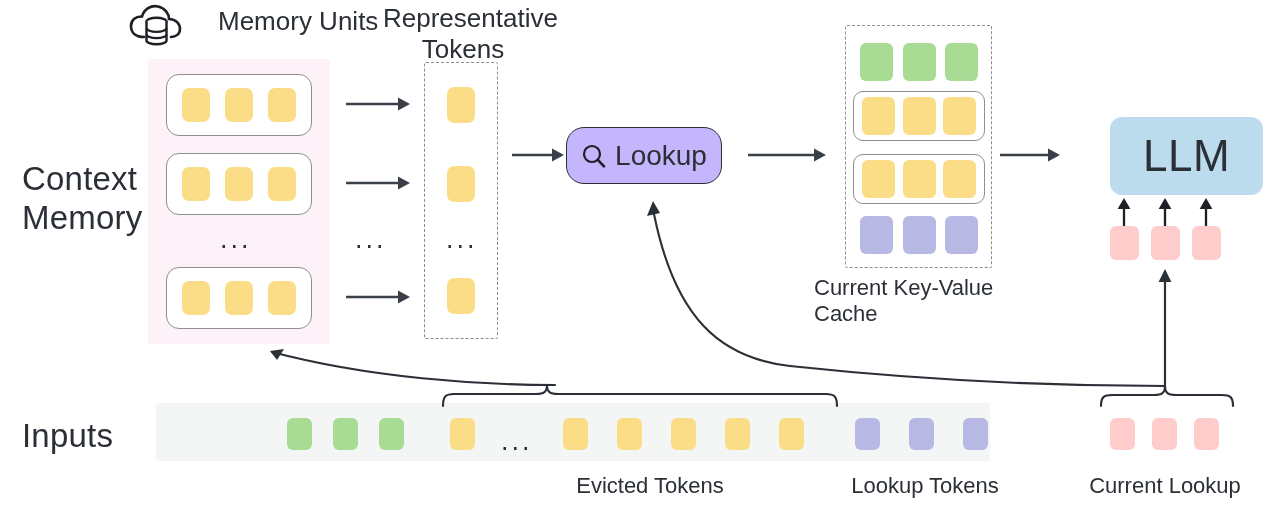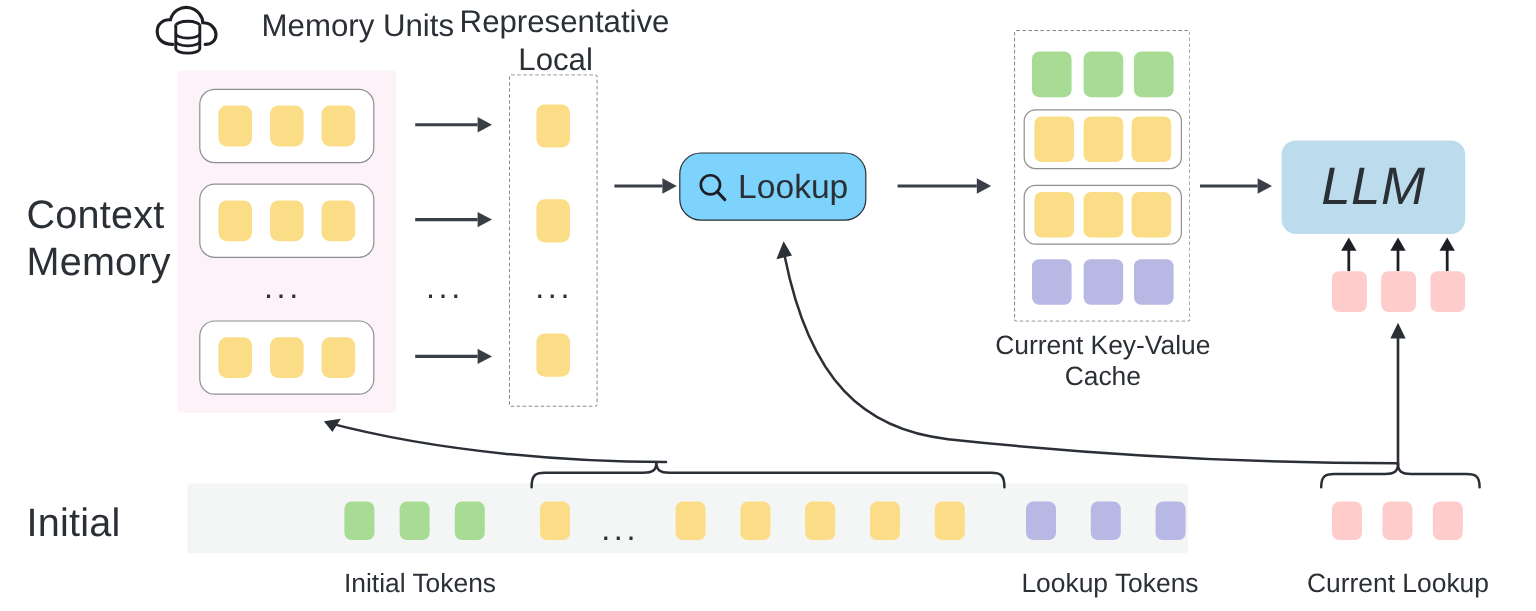--- a/index.html
+++ b/index.html
@@ -33,21 +33,21 @@
   .dashbox{border:1.6px dashed #8b8b90;box-sizing:border-box;border-radius:2px;}
 
   
   .kvwrap{
     background:#ffffff;border:1.3px solid #8e8e94;border-radius:10px;box-sizing:border-box;
     display:flex;align-items:center;justify-content:space-evenly;
   }
 
   
   .lookup{
-    background:#7dd3fc;border:1.7px solid #2b2f36;border-radius:18px;box-sizing:border-box;
+    background:#c4b5fd;border:1.7px solid #2b2f36;border-radius:18px;box-sizing:border-box;
     display:flex;align-items:center;justify-content:center;gap:8px;
     font-size:28px;
   }
 
   
   .llmbox{
     background:#bcdcee;border-radius:12px;
     display:flex;align-items:center;justify-content:center;
     font-size:44px;letter-spacing:.5px;color:#2b2f36;
   }
@@ -72,21 +72,21 @@
                C48 16 52 21 52 26 C52 31 48 34 43 34" fill="none" stroke="#1d1f24" stroke-width="2.6" stroke-linecap="round"></path>
       <ellipse cx="28.5" cy="18.5" rx="10" ry="3.8" fill="#fff" stroke="#1d1f24" stroke-width="2.4"></ellipse>
       <path d="M18.5 18.5 V37.5 C18.5 39.6 23 41.3 28.5 41.3 C34 41.3 38.5 39.6 38.5 37.5 V18.5" fill="#fff" stroke="#1d1f24" stroke-width="2.4" stroke-linejoin="round"></path>
       <path d="M18.5 25 C18.5 27.1 23 28.8 28.5 28.8 C34 28.8 38.5 27.1 38.5 25" fill="none" stroke="#1d1f24" stroke-width="2.2"></path>
       <path d="M18.5 31.4 C18.5 33.5 23 35.2 28.5 35.2 C34 35.2 38.5 33.5 38.5 31.4" fill="none" stroke="#1d1f24" stroke-width="2.2"></path>
     </svg>
   </span>
   <div class="abs txt" style="left:190px;top:6px;font-size:26px;margin-left:28px;">Memory Units</div>
 
   <div class="abs txt" style="left:383px;top:3px;font-size:26px;text-align:center;width:160px;">Representative
-Local</div>
+Tokens</div>
 
   <div class="abs txt rowlabel" style="left:22px;top:160px;">Context
 Memory</div>
 
   <div class="abs pinkpanel" style="left:148px;top:59px;width:182px;height:285px;"></div>
 
   <div class="abs memunit" style="left:166px;top:74px;width:146px;height:62px;">
     <span class="chip" style="width:28px;height:34px;background:#fbdd87;"></span>
     <span class="chip" style="width:28px;height:34px;background:#fbdd87;"></span>
     <span class="chip" style="width:28px;height:34px;background:#fbdd87;"></span>
@@ -166,50 +166,50 @@
     <span class="chip sm" style="width:33px;height:38px;background:#fbdd87;"></span>
     <span class="chip sm" style="width:33px;height:38px;background:#fbdd87;"></span>
   </div>
 
   <div class="abs" style="left:860px;top:216px;width:118px;height:38px;display:flex;align-items:center;justify-content:space-between;">
     <span class="chip sm" style="width:33px;height:38px;background:#b7b8e4;"></span>
     <span class="chip sm" style="width:33px;height:38px;background:#b7b8e4;"></span>
     <span class="chip sm" style="width:33px;height:38px;background:#b7b8e4;"></span>
   </div>
 
-  <div class="abs txt caption" style="left:814px;top:275px;width:210px;text-align:center;">Current Key-Value
+  <div class="abs txt caption" style="left:814px;top:275px;width:210px;text-align:left;">Current Key-Value
 Cache</div>
 
   <svg class="abs" style="left:1000px;top:146px;" width="62" height="18">
     <line x1="0" y1="9" x2="48" y2="9" stroke="#3a3f47" stroke-width="2.6"></line>
     <path d="M48 2.6 L60 9 L48 15.4 Z" fill="#3a3f47"></path>
   </svg>
 
-  <div class="abs llmbox" style="left:1068px;top:117px;width:153px;height:78px;font-style:italic;">
+  <div class="abs llmbox" style="left:1110px;top:117px;width:153px;height:78px;">
     <span>LLM</span>
   </div>
 
   <svg class="abs" style="left:1114px;top:198px;" width="20" height="28">
     <line x1="10" y1="28" x2="10" y2="9" stroke="#1d1f24" stroke-width="2.3"></line>
     <path d="M3.6 11 L10 0 L16.4 11 Z" fill="#1d1f24"></path>
   </svg>
   <svg class="abs" style="left:1155px;top:198px;" width="20" height="28">
     <line x1="10" y1="28" x2="10" y2="9" stroke="#1d1f24" stroke-width="2.3"></line>
     <path d="M3.6 11 L10 0 L16.4 11 Z" fill="#1d1f24"></path>
   </svg>
   <svg class="abs" style="left:1196px;top:198px;" width="20" height="28">
     <line x1="10" y1="28" x2="10" y2="9" stroke="#1d1f24" stroke-width="2.3"></line>
     <path d="M3.6 11 L10 0 L16.4 11 Z" fill="#1d1f24"></path>
   </svg>
 
   <span class="abs chip sm" style="left:1110px;top:226px;width:29px;height:34px;background:#ffcccc;"></span>
   <span class="abs chip sm" style="left:1151px;top:226px;width:29px;height:34px;background:#ffcccc;"></span>
   <span class="abs chip sm" style="left:1192px;top:226px;width:29px;height:34px;background:#ffcccc;"></span>
 
-  <div class="abs txt rowlabel" style="left:22px;top:417px;">Initial</div>
+  <div class="abs txt rowlabel" style="left:22px;top:417px;">Inputs</div>
 
   <div class="abs inputstrip" style="left:156px;top:403px;width:834px;height:58px;"></div>
 
 
   <span class="abs chip sm" style="left:287px;top:418px;width:25px;height:32px;background:#a8dc94;"></span>
   <span class="abs chip sm" style="left:333px;top:418px;width:25px;height:32px;background:#a8dc94;"></span>
   <span class="abs chip sm" style="left:379px;top:418px;width:25px;height:32px;background:#a8dc94;"></span>
 
   <span class="abs chip sm" style="left:450px;top:418px;width:25px;height:32px;background:#fbdd87;"></span>
   <div class="abs dots" style="left:501px;top:428px;">...</div>
@@ -220,21 +220,21 @@
   <span class="abs chip sm" style="left:779px;top:418px;width:25px;height:32px;background:#fbdd87;"></span>
 
   <span class="abs chip sm" style="left:855px;top:418px;width:25px;height:32px;background:#b7b8e4;"></span>
   <span class="abs chip sm" style="left:909px;top:418px;width:25px;height:32px;background:#b7b8e4;"></span>
   <span class="abs chip sm" style="left:963px;top:418px;width:25px;height:32px;background:#b7b8e4;"></span>
 
   <span class="abs chip sm" style="left:1110px;top:418px;width:25px;height:32px;background:#ffcccc;"></span>
   <span class="abs chip sm" style="left:1152px;top:418px;width:25px;height:32px;background:#ffcccc;"></span>
   <span class="abs chip sm" style="left:1194px;top:418px;width:25px;height:32px;background:#ffcccc;"></span>
 
-  <div class="abs txt caption" style="left:255px;top:473px;width:190px;text-align:center;">Initial Tokens</div>
+  <div class="abs txt caption" style="left:555px;top:473px;width:190px;text-align:center;">Evicted Tokens</div>
   <div class="abs txt caption" style="left:830px;top:473px;width:190px;text-align:center;">Lookup Tokens</div>
   <div class="abs txt caption" style="left:1070px;top:473px;width:190px;text-align:center;">Current Lookup</div>
 
   <svg class="abs" style="left:440px;top:384px;" width="410" height="24">
     <path d="M3 22 C3 12 6 10 14 10 L96 10 C104 10 107 8 107 1
              C107 8 110 10 118 10 L386 10 C394 10 397 12 397 22" fill="none" stroke="#2b2f36" stroke-width="2.1" stroke-linecap="round"></path>
   </svg>
 
   <svg class="abs" style="left:250px;top:340px;" width="310" height="48">
     <path d="M305 45 C230 45 120 38 22 12" fill="none" stroke="#2b2f36" stroke-width="2.1" stroke-linecap="round"></path>

